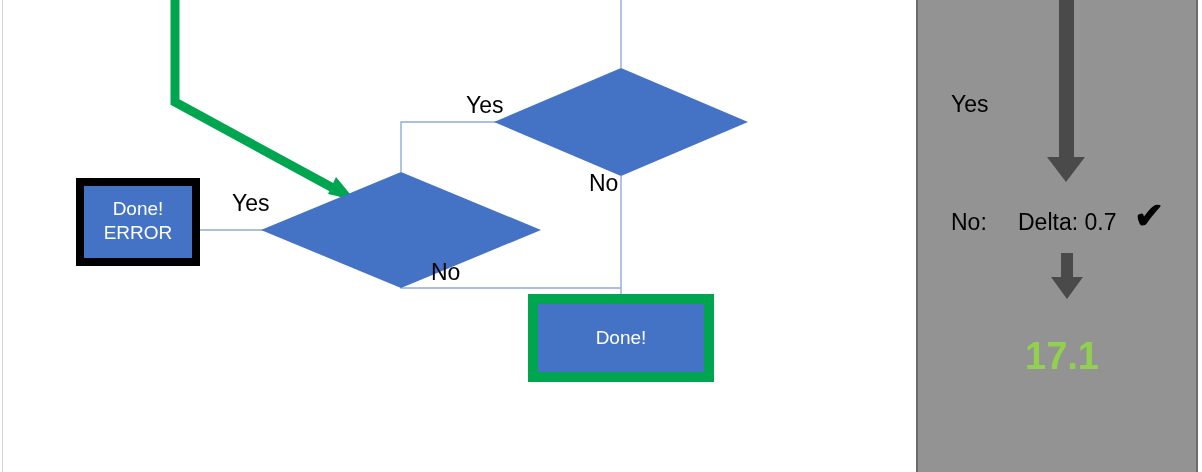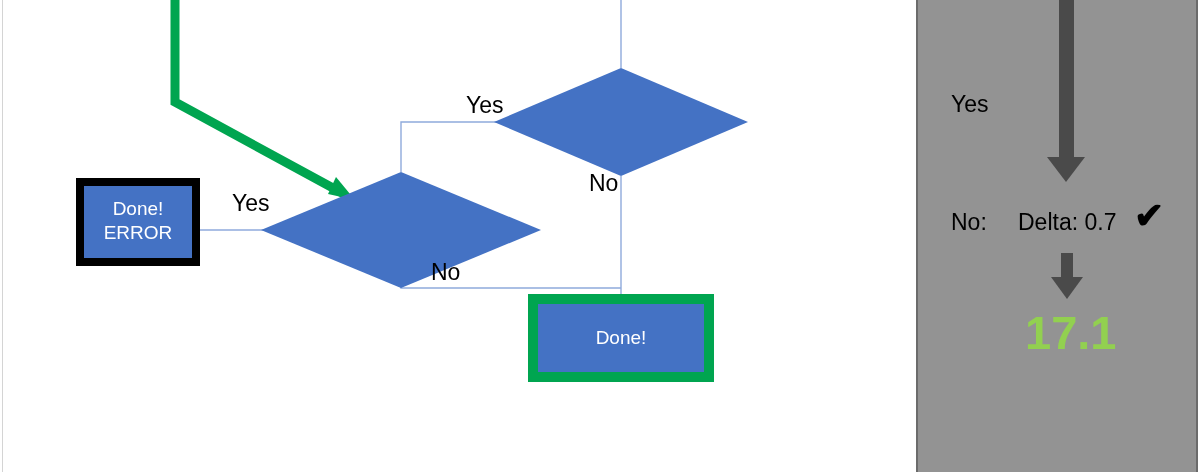--- a/index.html
+++ b/index.html
@@ -82,25 +82,26 @@
   .panel-lbl {
     position: absolute;
     color: #000000;
     font-size: 23px;
     line-height: 1;
     white-space: nowrap;
     font-family: "Liberation Sans", sans-serif;
   }
   .panel-value {
     position: absolute;
-    font-size: 47px;
+    font-size: 38px;
     font-weight: bold;
     line-height: 1;
     white-space: nowrap;
     font-family: "Liberation Sans", sans-serif;
+    margin-top: 28px;
   }
 </style>
 </head>
 <body>
 
 <div id="stage">
 
   <div class="left-rule"></div>
 
   <svg class="flow-svg" viewBox="0 0 1202 472">

